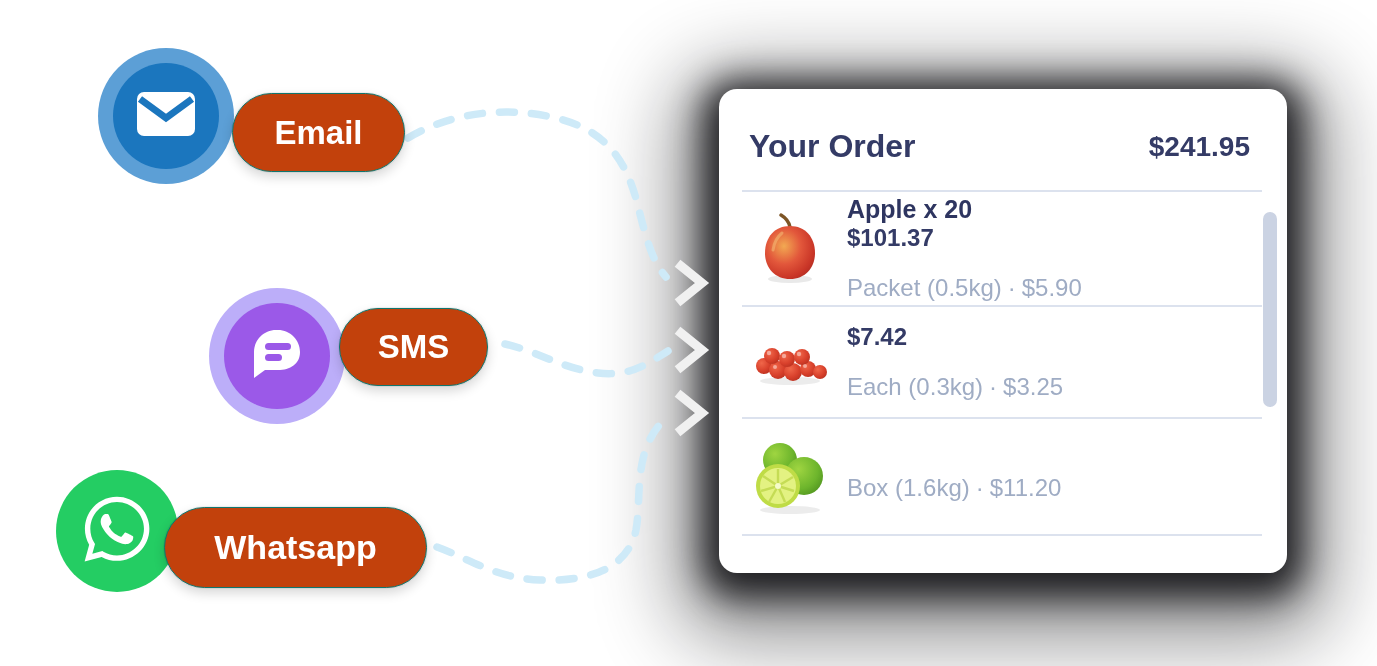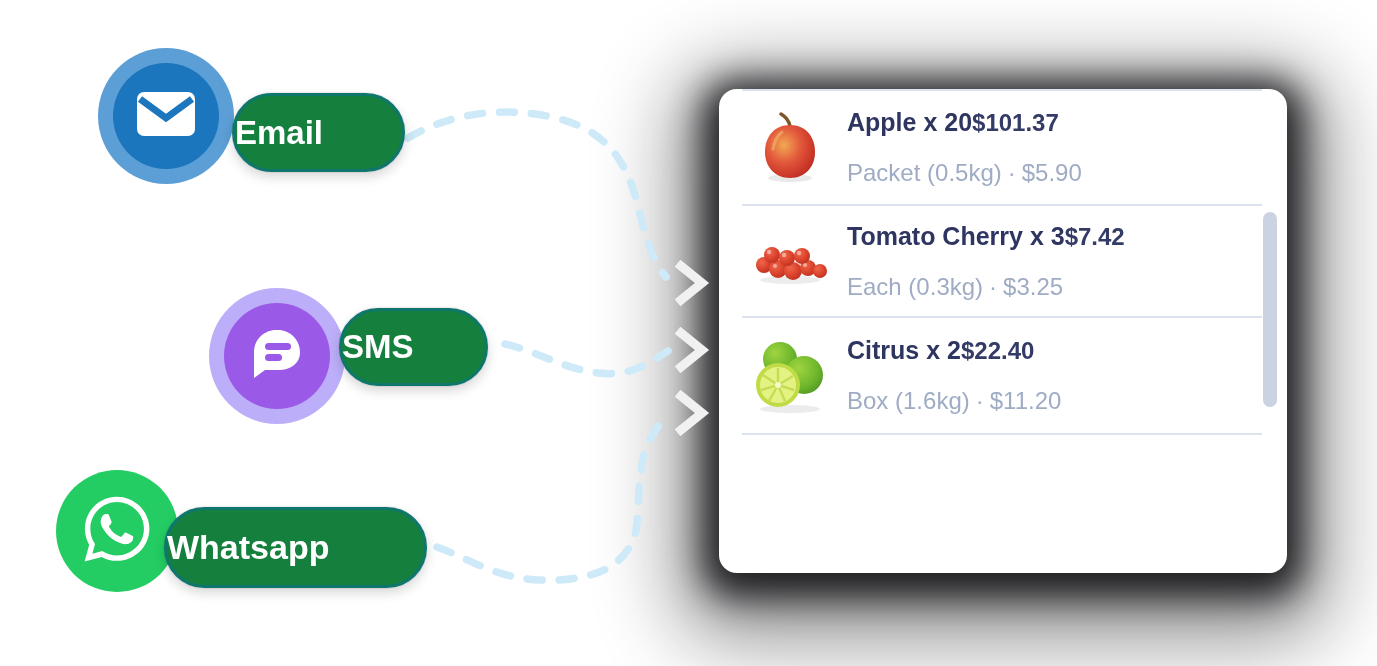--- a/index.html
+++ b/index.html
@@ -19,22 +19,22 @@
   .email-inner{width:106px;height:106px;background:#1B76BE;}
 
   .sms-outer{left:192px;top:271px;width:170px;height:170px;}
   .sms-ring{width:136px;height:136px;background:#BCAEF9;}
   .sms-inner{width:106px;height:106px;background:#9B59E8;}
 
   .wa-outer{left:31px;top:445px;width:172px;height:172px;}
   .wa-inner{width:122px;height:122px;background:#24CD63;}
 
   
-  .pill{position:absolute;z-index:4;background:#15803d;border:3px solid #0f766e;
-    border-radius:60px;display:flex;align-items:center;
+  .pill{position:absolute;z-index:4;background:#c2410c;border:1px solid #0f766e;
+    border-radius:60px;display:flex;align-items:center;justify-content:center;
     color:#ffffff;font-weight:bold;box-sizing:border-box;
     box-shadow:0 0 0 1px rgba(0,0,0,.05),0 5px 12px rgba(0,0,0,.16);}
   .pill-email{left:232px;top:93px;width:173px;height:79px;font-size:33px;}
   .pill-sms{left:339px;top:308px;width:149px;height:78px;font-size:33px;}
   .pill-wa{left:164px;top:507px;width:263px;height:81px;font-size:34px;}
 
   
   .connectors{position:absolute;left:0;top:0;z-index:3;pointer-events:none;}
 
   
@@ -44,32 +44,36 @@
   .card-header{height:101px;display:flex;align-items:center;justify-content:space-between;
     padding:14px 37px 0 30px;box-sizing:border-box;}
   .card-title{font-size:32px;font-weight:bold;color:#343B66;}
   .card-total{font-size:28px;font-weight:bold;color:#343B66;}
   .divider{height:0;border-top:2px solid #DCE2EE;margin:0 25px 0 23px;}
   .row{display:flex;align-items:center;padding:0 49px 0 33px;box-sizing:border-box;}
   .row-1{height:113px;}.row-2{height:110px;}.row-3{height:115px;}
   .row-img{width:76px;height:80px;flex:0 0 76px;margin-right:19px;
     display:flex;align-items:center;justify-content:center;}
   .row-content{flex:1;min-width:0;}
-  .row-line1{display:flex;align-items:baseline;}
+  .row-line1{display:flex;justify-content:space-between;align-items:baseline;flex-direction:column;}
   .item-name{font-size:25px;font-weight:bold;color:#2E3560;}
   .item-price{font-size:24px;font-weight:bold;color:#343B66;}
   .row-sub{margin-top:22px;font-size:24px;color:#9FACC4;}
   .row-sub .sep{margin:0 6px;}
   .scrollbar{position:absolute;right:10px;top:123px;width:14px;height:195px;
     border-radius:7px;background:#CBD3E3;}
 </style>
 </head>
 <body>
 
 <div class="card">
+  <div class="card-header">
+    <div class="card-title">Your Order</div>
+    <div class="card-total">$241.95</div>
+  </div>
   <div class="divider"></div>
 
   <div class="row row-1">
     <div class="row-img">
       <svg width="62" height="72" viewBox="0 0 62 72">
         <defs>
           <radialGradient id="apl" cx="38%" cy="38%" r="75%">
             <stop offset="0%" stop-color="#F2A952"></stop>
               <stop offset="45%" stop-color="#E2573B"></stop>
             <stop offset="80%" stop-color="#C93527"></stop>
@@ -119,21 +123,20 @@
           <circle cx="17" cy="15" r="2.2"></circle>
             <circle cx="32" cy="18" r="2.2"></circle>
             <circle cx="47" cy="16" r="2.2"></circle>
           <circle cx="23" cy="29" r="2"></circle>
             <circle cx="53" cy="28" r="2"></circle>
         </g>
       </svg>
     </div>
     <div class="row-content">
       <div class="row-line1">
-        <span class="item-name">Tomato Cherry x 3</span>
         <span class="item-price">$7.42</span>
       </div>
       <div class="row-sub">
         <span>Each (0.3kg)</span><span class="sep">·</span><span>$3.25</span>
       </div>
     </div>
   </div>
   <div class="divider"></div>
 
   <div class="row row-3">
@@ -157,24 +160,20 @@
           <line x1="26" y1="48" x2="42" y2="53"></line>
             <line x1="26" y1="48" x2="33" y2="64"></line>
           <line x1="26" y1="48" x2="17" y2="64"></line>
             <line x1="26" y1="48" x2="9" y2="53"></line>
           <line x1="26" y1="48" x2="11" y2="38"></line>
         </g>
         <circle cx="26" cy="48" r="3" fill="#F4FBC9"></circle>
       </svg>
     </div>
     <div class="row-content">
-      <div class="row-line1">
-        <span class="item-name">Citrus x 2</span>
-        <span class="item-price">$22.40</span>
-      </div>
       <div class="row-sub">
         <span>Box (1.6kg)</span><span class="sep">·</span><span>$11.20</span>
       </div>
     </div>
   </div>
   <div class="divider"></div>
 
   <div class="scrollbar"></div>
 </div>
 

